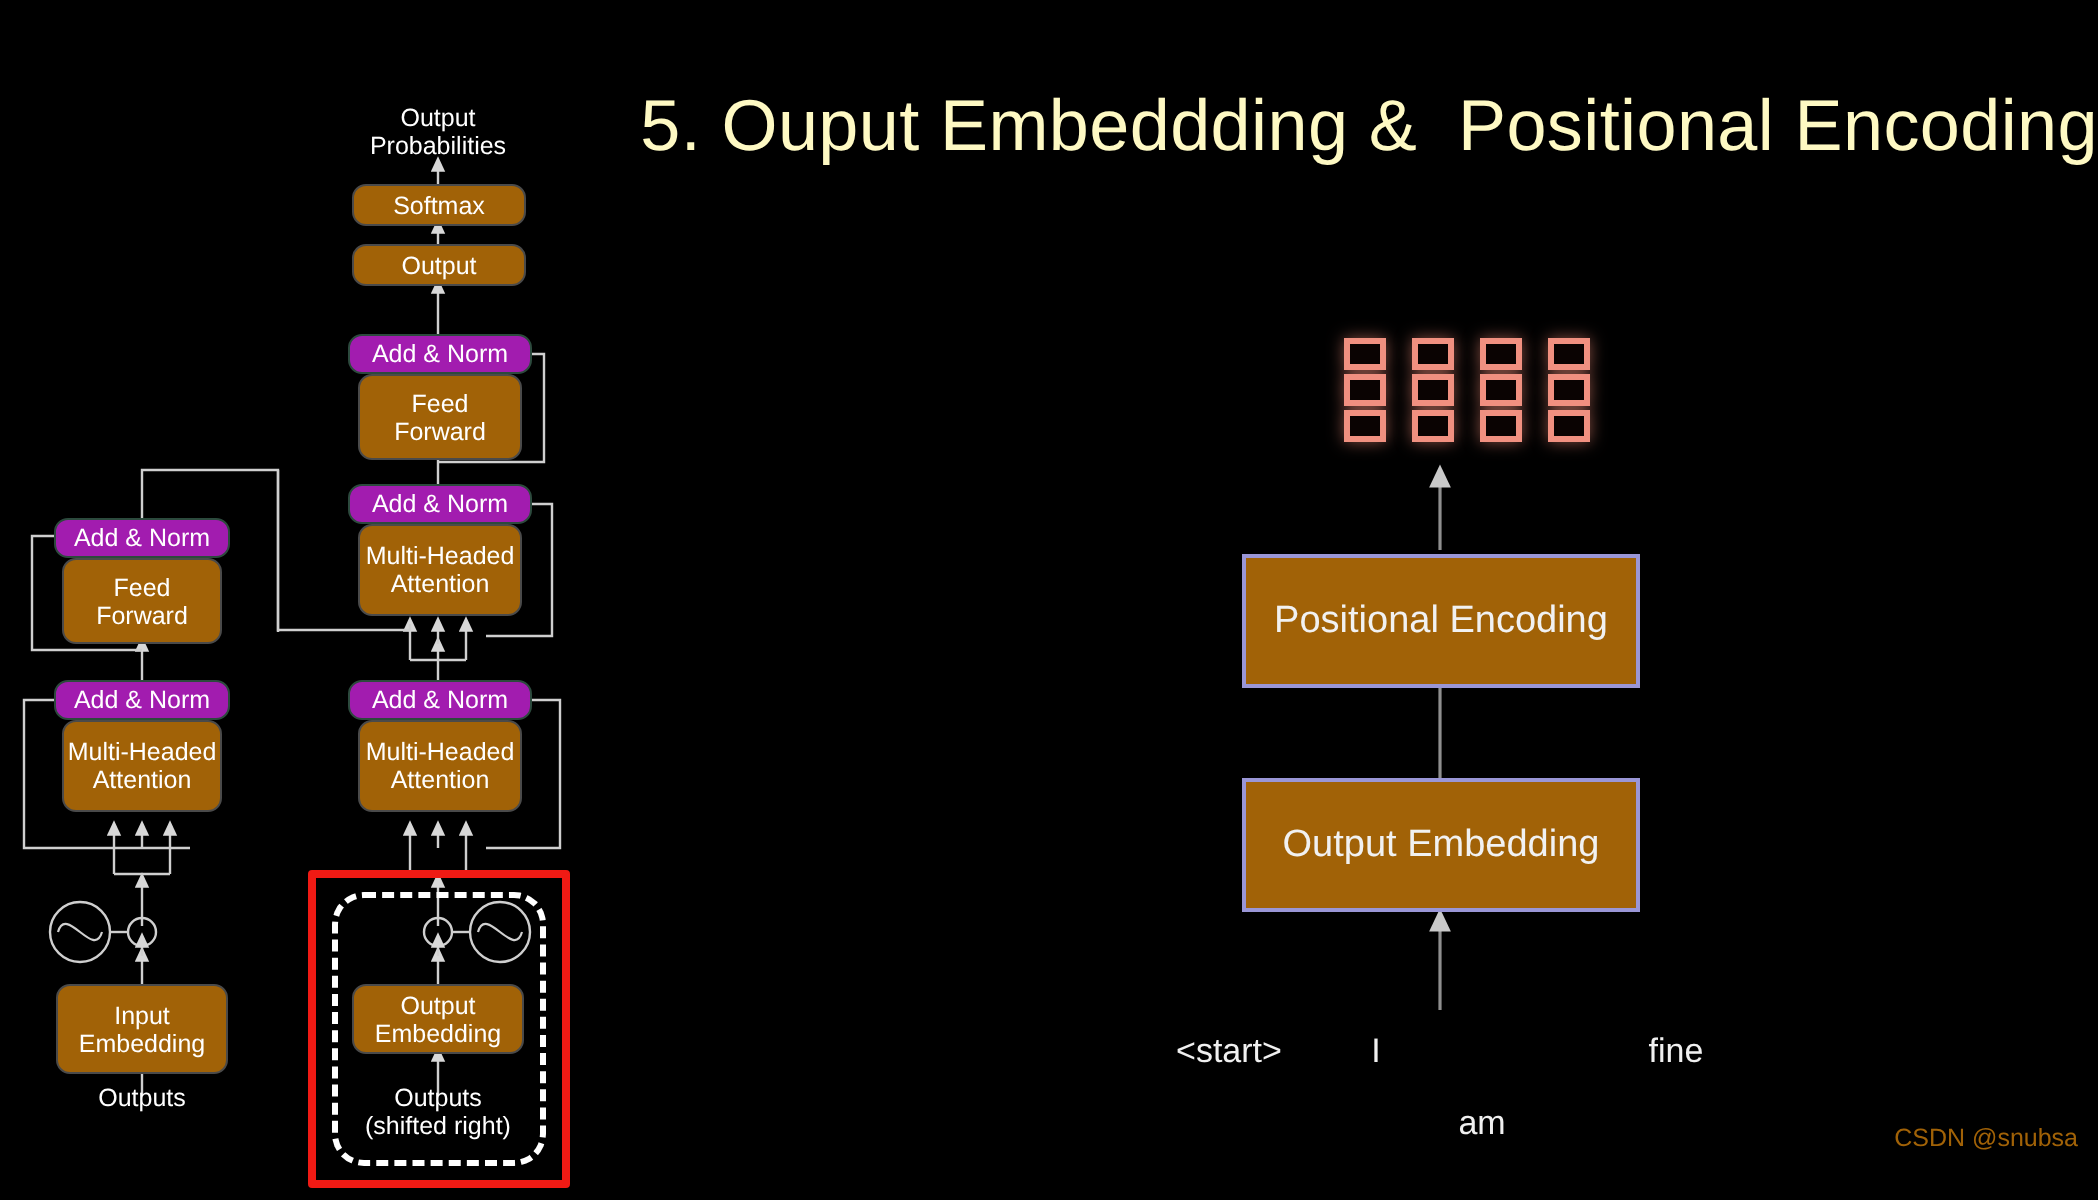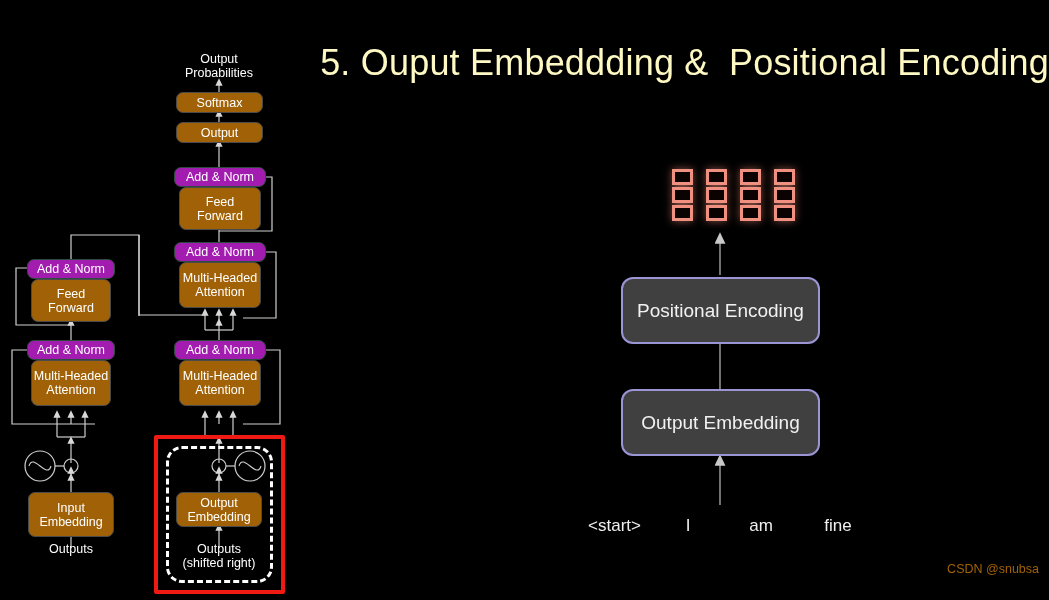--- a/index.html
+++ b/index.html
@@ -52,21 +52,21 @@
     filter:drop-shadow(0 0 4px rgba(240,140,120,.55));
   }
   .vcell{
     width:21px;height:16px;box-sizing:border-box;
     border:3px solid #f09080;background:#0a0302;
   }
 
   .pbox{
     position:absolute;box-sizing:border-box;
     display:flex;align-items:center;justify-content:center;
-    border:2px solid #9a96d6;border-radius:12px;background:#404040;
+    border:2px solid #9a96d6;border-radius:0;background:#a16207;
     color:#f1f1f1;font-size:19px;
   }
 
   .tokens{position:absolute;color:#f0f0f0;font-size:17px;}
   .token{position:absolute;white-space:pre;text-align:center;}
 
   .wm{
     position:absolute;right:10px;bottom:24px;
     color:#a16207;font-size:12.5px;white-space:pre;
   }
@@ -229,20 +229,20 @@
       <span>Positional Encoding</span>
     </div>
 
     <div class="pbox" style="left:321px;top:389px;width:199px;height:67px;">
       <span>Output Embedding</span>
     </div>
 
     <div class="tokens" style="left:0;top:516px;width:749px;height:26px;">
       <div class="token" style="left:272px;width:85px;">&lt;start&gt;</div>
       <div class="token" style="left:360px;width:56px;">I</div>
-      <div class="token" style="left:433px;width:56px;">am</div>
+      <div class="token" style="left:413px;width:56px;margin-top:36px;">am</div>
       <div class="token" style="left:510px;width:56px;">fine</div>
     </div>
 
     <div class="wm">CSDN @snubsa</div>
   </div>
 
 </div>
 
 </body></html>

